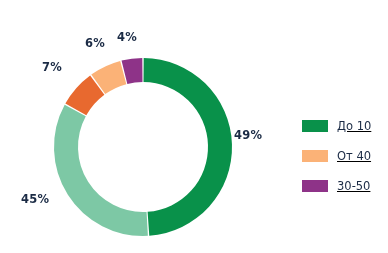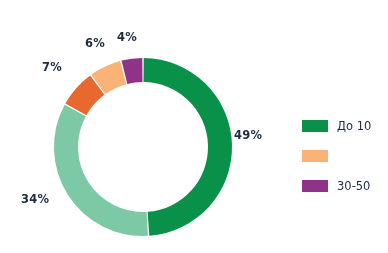--- a/index.html
+++ b/index.html
@@ -41,20 +41,21 @@
   #pct-3 { left: 85px;  top: 36px;  }
   #pct-4 { left: 117px; top: 30px;  }
 
   .legend {
     position: absolute;
     left: 302px;
     top: 119px;
     display: flex;
     flex-direction: column;
     gap: 16px;
+    text-decoration: underline;
   }
   .legend-row {
     display: flex;
     align-items: center;
     height: 14px;
   }
   .legend-swatch {
     width: 26px;
     height: 12px;
     flex: 0 0 auto;
@@ -77,33 +78,34 @@
       <g id="donut-slices">
           <path d="M 143.6989971790953 58.002744969613715 A 89 89 0 0 1 149.2858017478738 235.77774888104804 L 147.59075408552582 211.83768176705757 A 65 65 0 0 0 143.51050355776624 82.00200475308867 Z" fill="#09914a"></path>
           <path d="M 147.89056601220767 235.86552967309788 A 89 89 0 0 1 64.67436645208929 104.73778130151703 L 85.79588561107644 116.13433465841132 A 65 65 0 0 0 146.57176169430898 211.90179133428495 Z" fill="#7dc8a5"></path>
           <path d="M 65.34785537052106 103.512709506771 A 89 89 0 0 1 90.1232254017186 75.41056846096247 L 104.38213091136751 94.7155837074445 A 65 65 0 0 0 86.28775954026818 115.23961930269792 Z" fill="#e8692f"></path>
           <path d="M 91.25422659553503 74.58884799442998 A 89 89 0 0 1 120.19024579116336 60.972590920495236 L 126.34119074635527 84.17099336890101 A 65 65 0 0 0 105.20814301921098 94.11545078244887 Z" fill="#fbb277"></path>
           <path d="M 121.54431958585954 60.62492386129972 A 89 89 0 0 1 142.30100282090473 58.002744969613715 L 142.4894964422338 82.00200475308867 A 65 65 0 0 0 127.33012104585248 83.91707922454475 Z" fill="#8e3388"></path>
         </g>
     </svg>
 
     <span class="pct-label" id="pct-0">49%</span>
-    <span class="pct-label" id="pct-1">34%</span>
+    <span class="pct-label" id="pct-1">45%</span>
     <span class="pct-label" id="pct-2">7%</span>
     <span class="pct-label" id="pct-3">6%</span>
     <span class="pct-label" id="pct-4">4%</span>
   </div>
 
   <div class="legend" id="legend">
       <div class="legend-row">
         <span class="legend-swatch" style="background: rgb(9, 145, 74);"></span>
         <span class="legend-label">До 10</span>
       </div>
       <div class="legend-row">
         <span class="legend-swatch" style="background: rgb(251, 178, 119);"></span>
+        <span class="legend-label">От 40</span>
       </div>
       <div class="legend-row">
         <span class="legend-swatch" style="background: rgb(142, 51, 136);"></span>
         <span class="legend-label">30-50</span>
       </div>
     </div>
 
 </div>
 
 </body></html>

